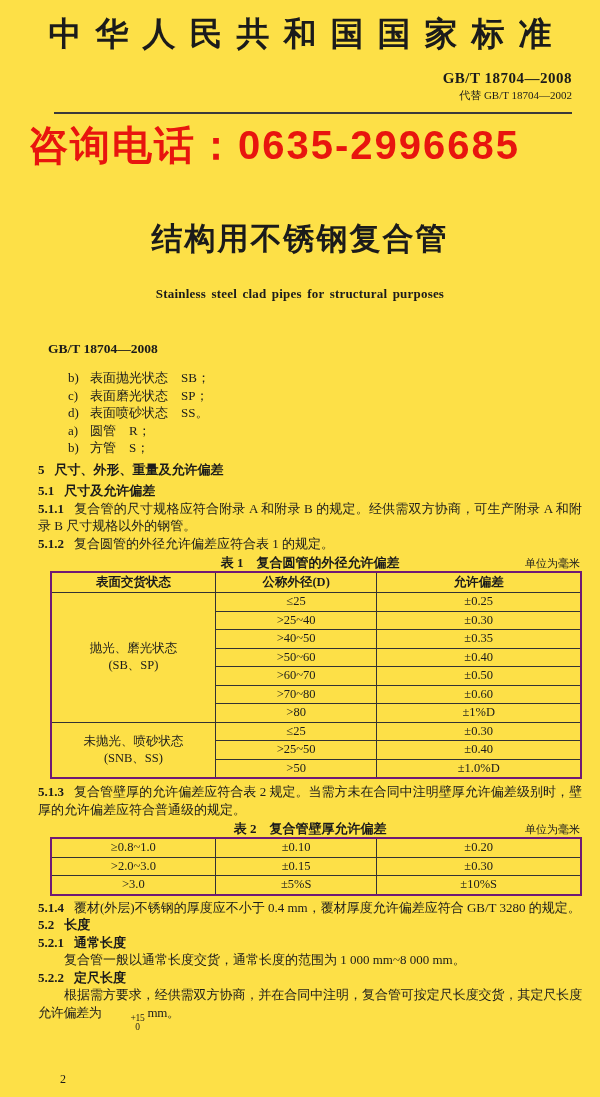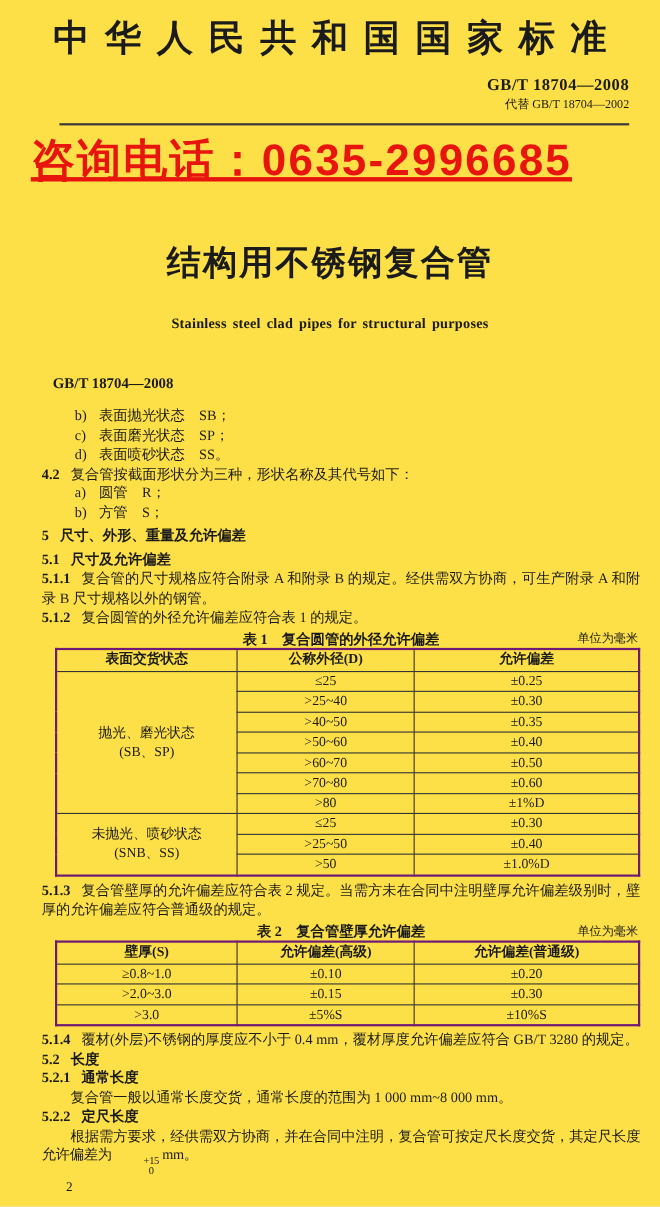--- a/index.html
+++ b/index.html
@@ -22,21 +22,20 @@
   .std-code-rep  { font-size:11px; margin-top:2px; }
   .rule {
     position:absolute; top:112px; left:54px; right:28px;
     border-top:2px solid #3a3a3a; height:0;
   }
   .watermark {
     position:absolute; top:118px; left:28px; white-space:nowrap;
     font-family:"Liberation Sans", sans-serif; font-weight:700;
     font-size:40px; letter-spacing:2px;
     color:var(--watermark-red, #e8150e);
-    text-decoration:underline;
   }
   
   .doc-title {
     position:absolute; top:218px; left:0; width:100%; text-align:center;
     font-family:"Liberation Sans", sans-serif; font-weight:700;
     font-size:31px; letter-spacing:2px; margin:0;
   }
   .doc-title-en {
     position:absolute; top:286px; left:0; width:100%; text-align:center;
     font-weight:700; font-size:13px; letter-spacing:0.2px; word-spacing:2px;
@@ -117,23 +116,20 @@
     <div class="li">
       <span class="marker">b)</span><span>表面抛光状态　SB；</span>
     </div>
     <div class="li">
       <span class="marker">c)</span><span>表面磨光状态　SP；</span>
     </div>
     <div class="li">
       <span class="marker">d)</span><span>表面喷砂状态　SS。</span>
     </div>
 
-    <p class="clause">
-      <span class="num">4.2</span><span>复合管按截面形状分为三种，形状名称及其代号如下：</span>
-    </p>
 
     <div class="li">
       <span class="marker">a)</span><span>圆管　R；</span>
     </div>
     <div class="li">
       <span class="marker">b)</span><span>方管　S；</span>
     </div>
 
     <p class="clause head mt4">
       <span class="num">5</span><span>尺寸、外形、重量及允许偏差</span>
@@ -225,25 +221,20 @@
       <span class="unit-note">单位为毫米</span>
     </div>
 
     <table class="spec" id="table2">
       <colgroup>
           <col class="c1">
           <col class="c2">
           <col class="c3">
         </colgroup>
       <tbody>
-          <tr>
-        <th>壁厚(S)</th>
-        <th>允许偏差(高级)</th>
-        <th>允许偏差(普通级)</th>
-      </tr>
       <tr>
         <td>≥0.8~1.0</td>
         <td>±0.10</td>
         <td>±0.20</td>
       </tr>
       <tr>
         <td>&gt;2.0~3.0</td>
         <td>±0.15</td>
         <td>±0.30</td>
       </tr>

